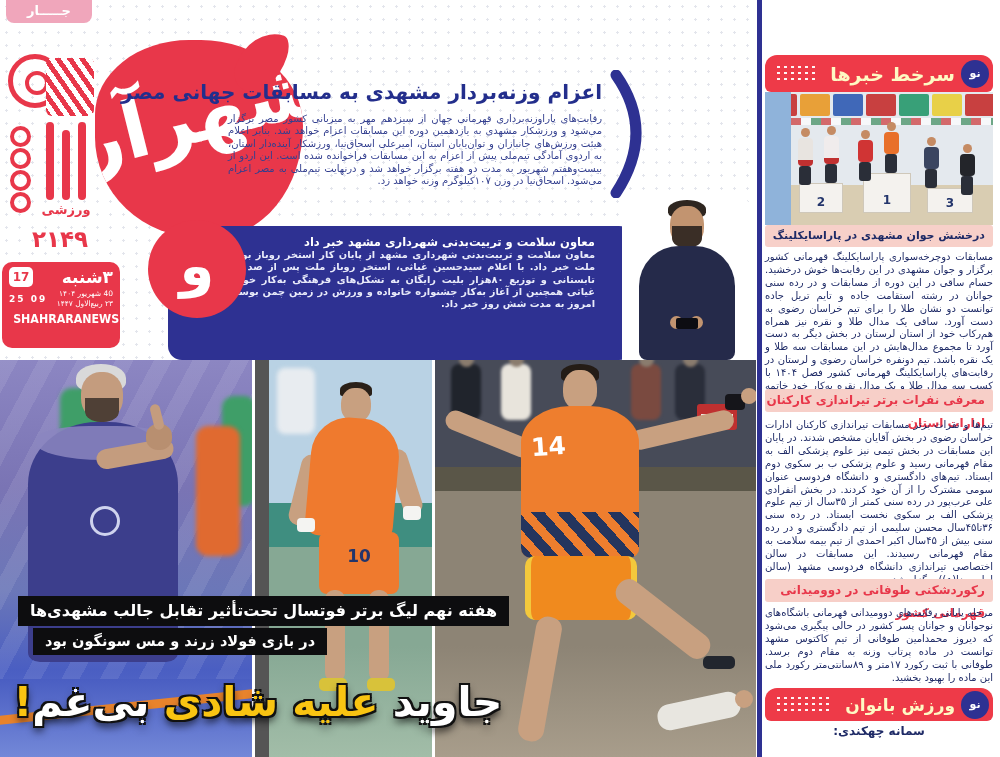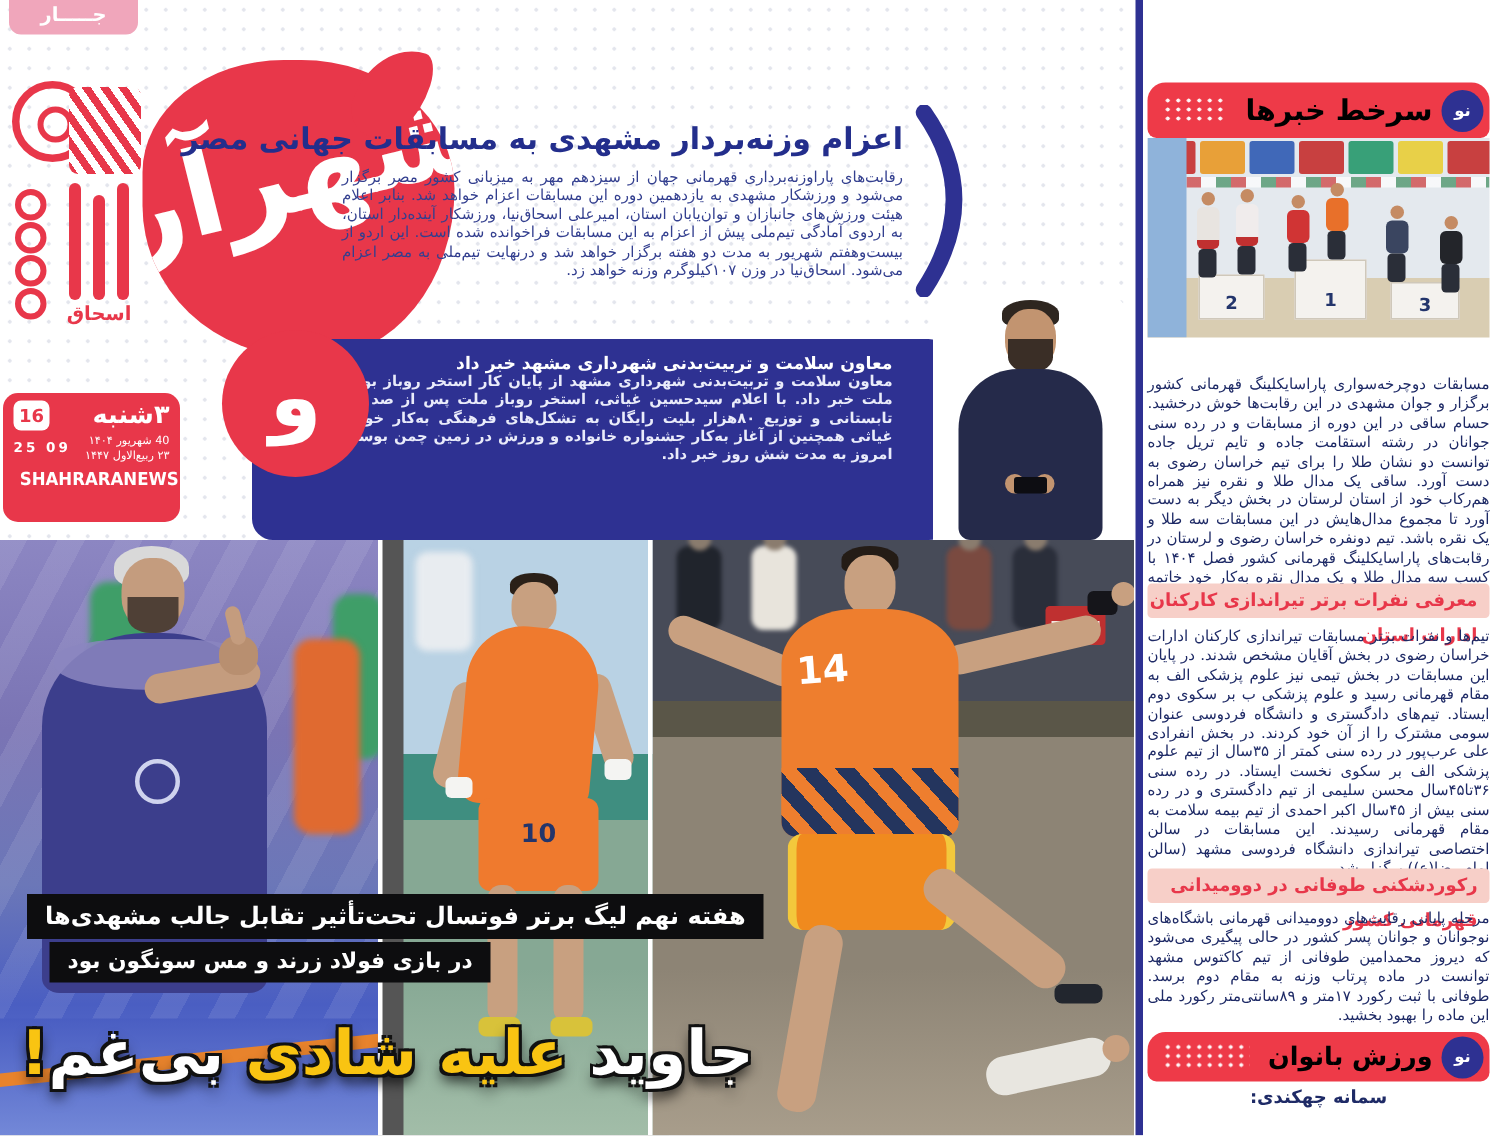--- a/index.html
+++ b/index.html
@@ -135,21 +135,21 @@
      font-weight:bold;font-size:41px;
      text-shadow:2px 2px 0 #111,-2px 2px 0 #111,2px -2px 0 #111,-2px -2px 0 #111,0 5px 9px rgba(0,0,0,.85);}
   .w{color:#fff;} .y{color:#f9c412;}
 
   
   .sidebar{position:absolute;left:765px;top:0;width:228px;height:757px;}
   .pill{position:absolute;left:0;width:228px;background:#ee3a48;border-radius:12px 12px 6px 6px;
      display:flex;flex-direction:row-reverse;align-items:center;box-sizing:border-box;padding:0 4px;}
   .pill-icon{width:28px;height:28px;background:#2e3192;border-radius:50%;color:#fff;
      font-weight:bold;font-size:11px;text-align:center;line-height:28px;flex:0 0 28px;}
-  .pill-label{color:#000000;font-weight:bold;margin:0 6px;white-space:nowrap;}
+  .pill-label{color:#fef9c3;font-weight:bold;margin:0 6px;white-space:nowrap;}
   .pill-dots{flex:1;height:19px;margin:0 6px;
      background-image:radial-gradient(circle,rgba(255,255,255,.95) 1.2px,transparent 1.5px);
      background-size:7px 6px;}
   .pill1{top:55px;height:37px;} .pill1 .pill-label{font-size:19px;}
   .pill2{top:688px;height:33px;} .pill2 .pill-label{font-size:17px;}
   .sb-photo{position:absolute;left:0;top:92px;width:228px;height:133px;overflow:hidden;
      background:linear-gradient(180deg,#e4e9ee 0 70%,#d9cdb2 70% 100%);}
   .sp-band{position:absolute;left:0;top:0;width:100%;height:22px;display:flex;gap:3px;padding:2px;}
   .chip{flex:1;border-radius:2px;}
   .tricolor{position:absolute;left:26px;top:26px;width:202px;height:7px;
@@ -189,34 +189,35 @@
         <div class="abs k-spiral-in"></div>
       </div>
       <div class="abs k-stripes"></div>
       <div class="abs k-ring" style="top:74px"></div>
       <div class="abs k-ring" style="top:96px"></div>
       <div class="abs k-ring" style="top:118px"></div>
       <div class="abs k-ring" style="top:140px"></div>
       <div class="abs k-bar" style="left:40px;top:70px;height:78px"></div>
       <div class="abs k-bar" style="left:56px;top:78px;height:70px"></div>
       <div class="abs k-bar" style="left:72px;top:70px;height:78px"></div>
-      <div class="abs k-word rtl">اسحاق</div>
+      <div class="abs k-word rtl">ورزشی</div>
     </div>
 
     <div class="abs blob">
       <div class="blob-t rtl">شهرآرا</div>
     </div>
     <div class="abs flame"></div>
     <div class="abs swirl">و</div>
 
+    <div class="abs issue rtl">۲۱۴۹</div>
 
     <div class="abs datebox">
       <div class="db-r1">
         <div class="db-week rtl">۳شنبه</div>
-        <div class="db-badge">16</div>
+        <div class="db-badge">17</div>
       </div>
       <div class="db-r2">
         <div class="db-dates rtl">
           <div>40 شهریور ۱۴۰۴</div>
           <div>۲۳ ربیع‌الاول ۱۴۴۷</div>
         </div>
         <div class="db-greg">25 09</div>
       </div>
       <div class="db-site">SHAHRARANEWS.IR</div>
     </div>
@@ -371,20 +372,21 @@
           <div class="cy-torso" style="background:#3a4560"></div>
           <div class="cy-legs"></div>
         </div>
       <div class="cy" style="left:194px;bottom:30px">
         <div class="cy-head"></div>
           <div class="cy-torso" style="background:#23252a"></div>
           <div class="cy-legs"></div>
         </div>
     </div>
 
+    <div class="sb-caption rtl">درخشش جوان مشهدی در پاراسایکلینگ</div>
 
     <div class="sb-body rtl" style="top:251px">مسابقات دوچرخه‌سواری پاراسایکلینگ قهرمانی کشور برگزار و جوان مشهدی در این رقابت‌ها خوش درخشید. حسام ساقی در این دوره از مسابقات و در رده سنی جوانان در رشته استقامت جاده و تایم تریل جاده توانست دو نشان طلا را برای تیم خراسان رضوی به دست آورد. ساقی یک مدال طلا و نقره نیز همراه هم‌رکاب خود از استان لرستان در بخش دیگر به دست آورد تا مجموع مدال‌هایش در این مسابقات سه طلا و یک نقره باشد. تیم دونفره خراسان رضوی و لرستان در رقابت‌های پاراسایکلینگ قهرمانی کشور فصل ۱۴۰۴ با کسب سه مدال طلا و یک مدال نقره به‌کار خود خاتمه دادند.</div>
 
     <div class="sb-head rtl" style="top:389px">معرفی نفرات برتر تیراندازی کارکنان ادارات استان</div>
     <div class="sb-body rtl" style="top:419px">تیم‌ها و نفرات برتر مسابقات تیراندازی کارکنان ادارات خراسان رضوی در بخش آقایان مشخص شدند. در پایان این مسابقات در بخش تیمی نیز علوم پزشکی الف به مقام قهرمانی رسید و علوم پزشکی ب بر سکوی دوم ایستاد. تیم‌های دادگستری و دانشگاه فردوسی عنوان سومی مشترک را از آن خود کردند. در بخش انفرادی علی عرب‌پور در رده سنی کمتر از ۳۵سال از تیم علوم پزشکی الف بر سکوی نخست ایستاد. در رده سنی ۳۶تا۴۵سال محسن سلیمی از تیم دادگستری و در رده سنی بیش از ۴۵سال اکبر احمدی از تیم بیمه سلامت به مقام قهرمانی رسیدند. این مسابقات در سالن اختصاصی تیراندازی دانشگاه فردوسی مشهد (سالن امام رضا(ع)) برگزار شد.</div>
 
     <div class="sb-head rtl" style="top:579px">رکوردشکنی طوفانی در دوومیدانی قهرمانی کشور</div>
     <div class="sb-body rtl" style="top:607px">مرحله پایانی رقابت‌های دوومیدانی قهرمانی باشگاه‌های نوجوانان و جوانان پسر کشور در حالی پیگیری می‌شود که دیروز محمدامین طوفانی از تیم کاکتوس مشهد توانست در ماده پرتاب وزنه به مقام دوم برسد. طوفانی با ثبت رکورد ۱۷متر و ۸۹سانتی‌متر رکورد ملی این ماده را بهبود بخشید.</div>
 
     <div class="pill pill2">

